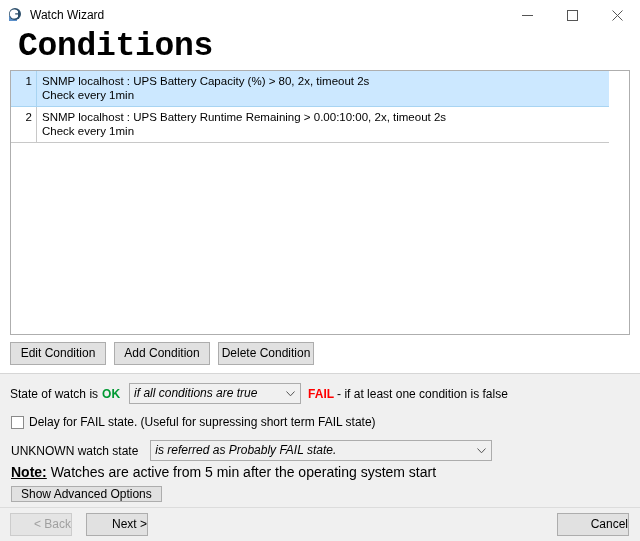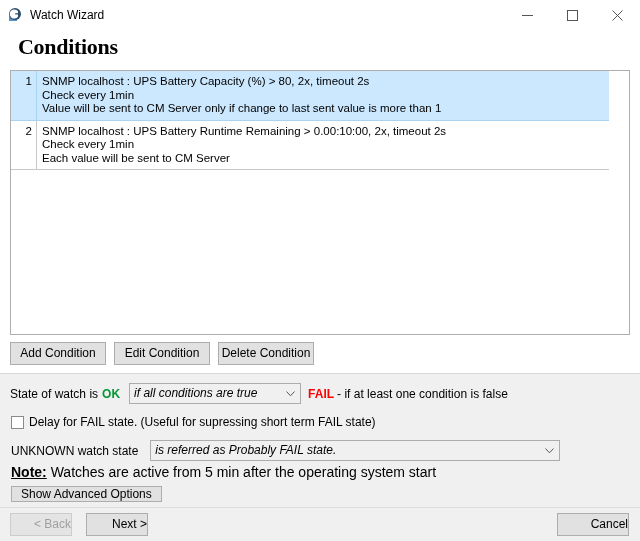--- a/index.html
+++ b/index.html
@@ -69,24 +69,24 @@
     color: #555555;
   }
 
   
   .page-header {
     background: #ffffff;
     padding: 2px 0 8px 18px;
     flex: 0 0 auto;
   }
   .page-title {
-    font-size: 22px;
+    font-size: 33px;
     font-weight: bold;
     color: #000000;
-    font-family: Liberation Serif, serif;
+    font-family: Liberation Mono, monospace;
     letter-spacing: -0.3px;
     line-height: 30px;
   }
 
   
   .content {
     position: relative;
     background: #ffffff;
     flex: 1 1 auto;
     display: flex;
@@ -209,21 +209,21 @@
     position: absolute;
     right: 6px;
     top: 0;
     height: 21px;
     display: flex;
     align-items: center;
     pointer-events: none;
     color: #555;
   }
   .combo1 { width: 172px; margin: 0 7px 0 9px; }
-  .combo2 { width: 410px; }
+  .combo2 { width: 342px; }
 
   .delay-row {
     display: flex;
     align-items: center;
     padding: 11px 0 0 11px;
   }
   .chk {
     width: 13px;
     height: 13px;
     border: 1px solid #8a8a8a;
@@ -307,39 +307,37 @@
   <div class="content">
 
     <div class="list-wrap">
       <div class="list-inner">
 
         <div class="cond-row selected">
           <div class="cond-num">1</div>
           <div class="cond-text">
             <span class="cond-line">SNMP localhost : UPS Battery Capacity (%) &gt; 80, 2x, timeout 2s</span>
             <span class="cond-line">Check every 1min</span>
-            <span class="cond-line">Value will be sent to CM Server only if change to last sent value is more than 1</span>
           </div>
         </div>
 
         <div class="cond-row">
           <div class="cond-num">2</div>
           <div class="cond-text">
             <span class="cond-line">SNMP localhost : UPS Battery Runtime Remaining &gt; 0.00:10:00, 2x, timeout 2s</span>
             <span class="cond-line">Check every 1min</span>
-            <span class="cond-line">Each value will be sent to CM Server</span>
           </div>
         </div>
 
       </div>
     </div>
 
     <div class="crud-row">
+      <div class="btn wide">Edit Condition</div>
       <div class="btn wide">Add Condition</div>
-      <div class="btn wide">Edit Condition</div>
       <div class="btn wide">Delete Condition</div>
     </div>
 
     <div class="sep"></div>
 
     <div class="lower">
 
       <div class="state-row">
         <span class="lbl">State of watch is</span>
         <span class="ok-txt">OK</span>

